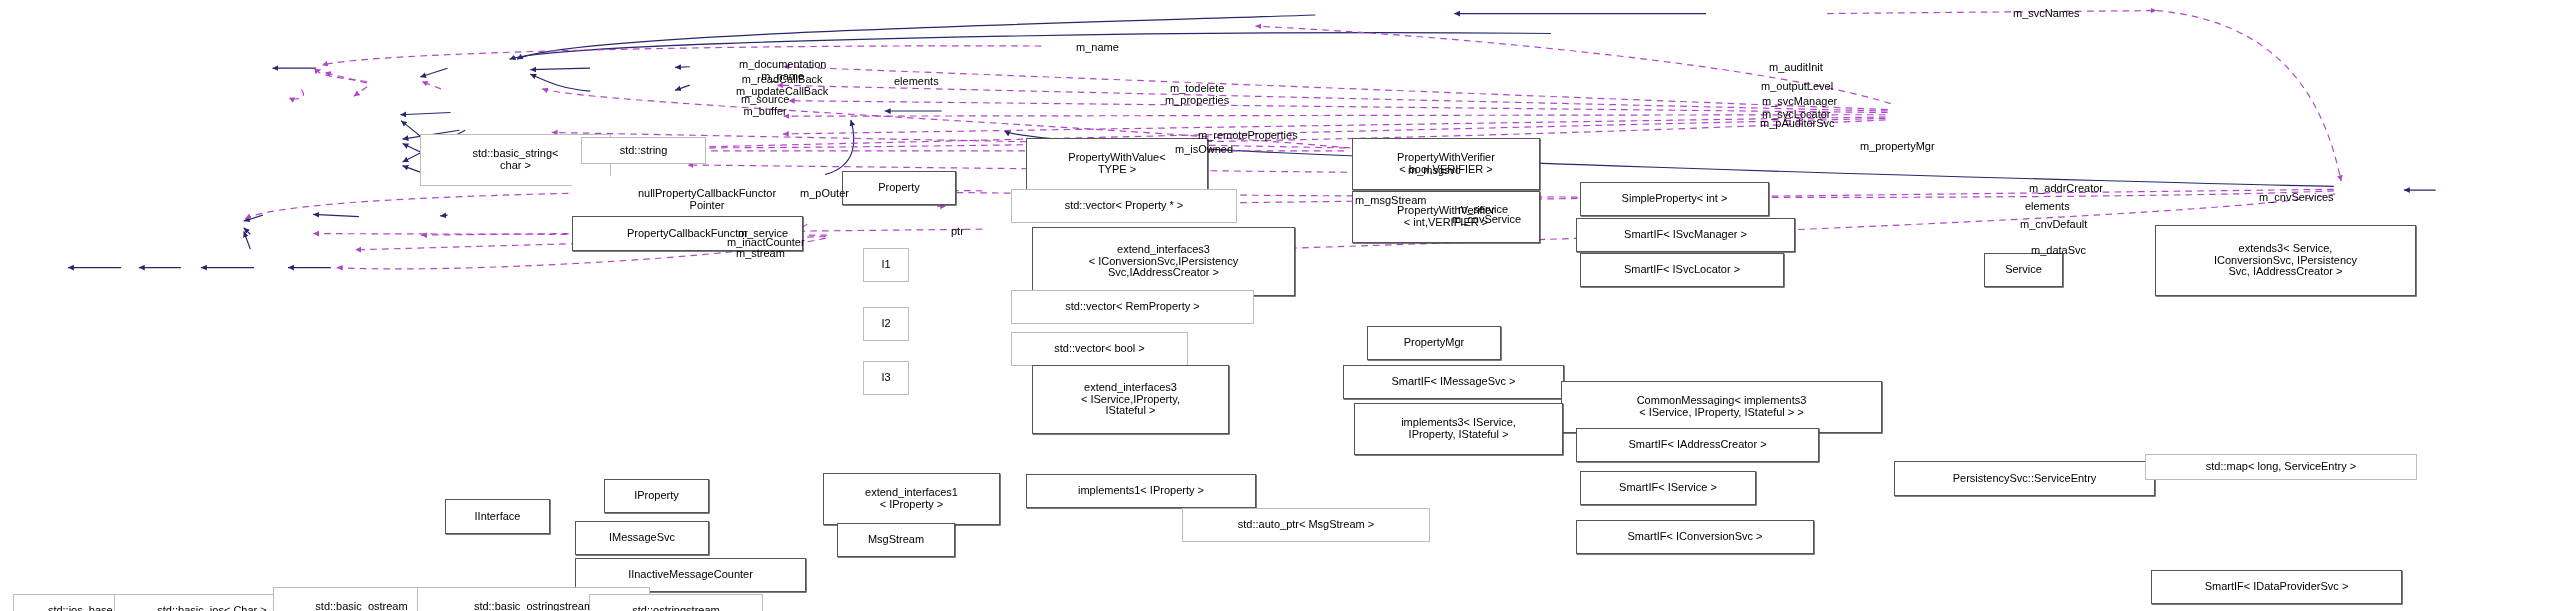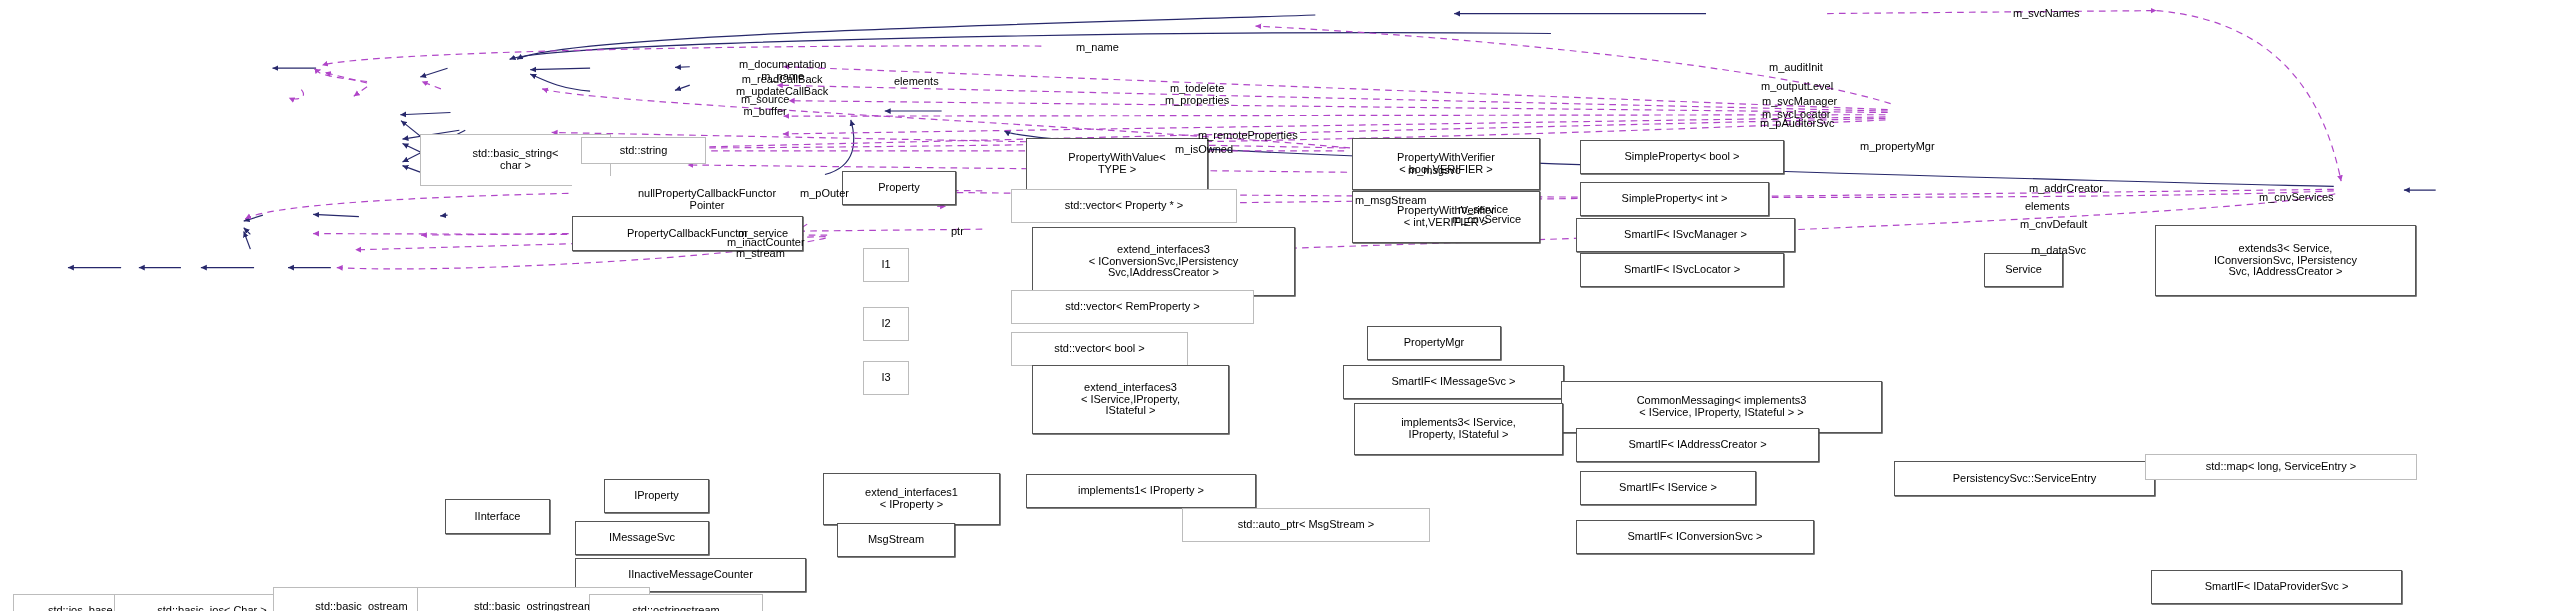--- a/index.html
+++ b/index.html
@@ -163,21 +163,20 @@
     </g>
   </svg>
 
 <div class="node n-thin" style="left: 420px; top: 134px; width: 191px; height: 52px;">std::basic_string&lt;
 char &gt;</div>
     <div class="node n-thin" style="left: 581px; top: 137px; width: 125px; height: 27px;">std::string</div>
     <div class="node n-solid" style="left: 1026px; top: 138px; width: 182px; height: 52px;">PropertyWithValue&lt;
 TYPE &gt;</div>
     <div class="node n-solid" style="left: 1352px; top: 138px; width: 188px; height: 52px;">PropertyWithVerifier
 &lt; bool,VERIFIER &gt;</div>
-    <div class="node n-solid" style="left: 1580px; top: 140px; width: 204px; height: 34px;">SimpleProperty&lt; bool &gt;</div>
     <div class="node " style="left: 572px; top: 176px; width: 270px; height: 47px; border: none; box-shadow: none;">nullPropertyCallbackFunctor
 Pointer</div>
     <div class="node n-solid" style="left: 842px; top: 171px; width: 114px; height: 34px;">Property</div>
     <div class="node n-solid" style="left: 1580px; top: 182px; width: 189px; height: 34px;">SimpleProperty&lt; int &gt;</div>
     <div class="node n-thin" style="left: 1011px; top: 189px; width: 226px; height: 34px;">std::vector&lt; Property * &gt;</div>
     <div class="node n-solid" style="left: 1352px; top: 191px; width: 188px; height: 52px;">PropertyWithVerifier
 &lt; int,VERIFIER &gt;</div>
     <div class="node n-solid" style="left: 1576px; top: 218px; width: 219px; height: 34px;">SmartIF&lt; ISvcManager &gt;</div>
     <div class="node n-solid" style="left: 2155px; top: 225px; width: 261px; height: 71px;">extends3&lt; Service,
 IConversionSvc, IPersistency

